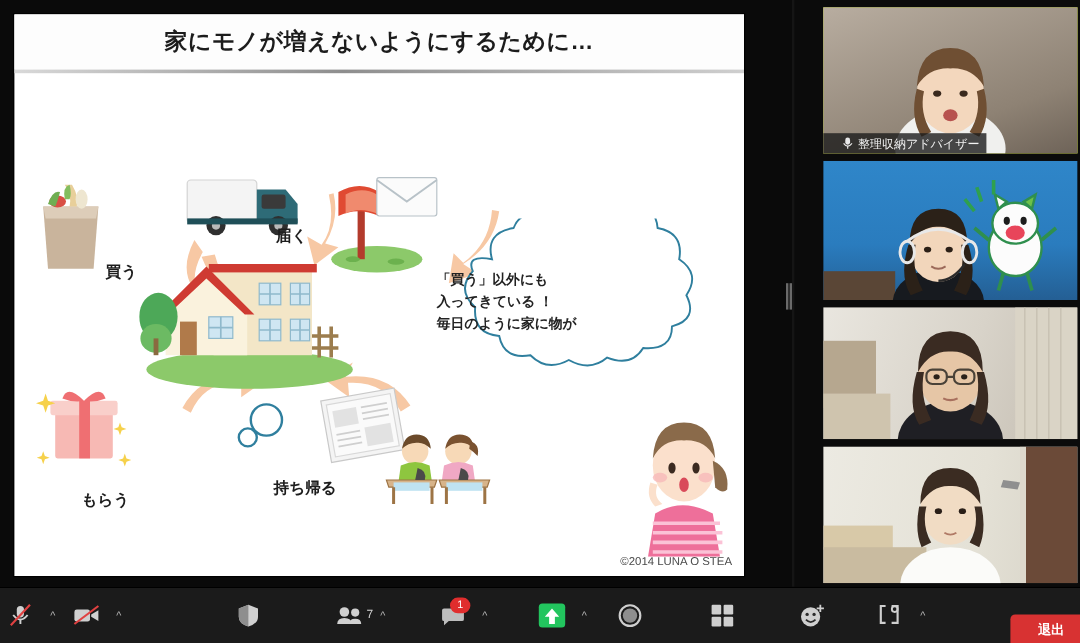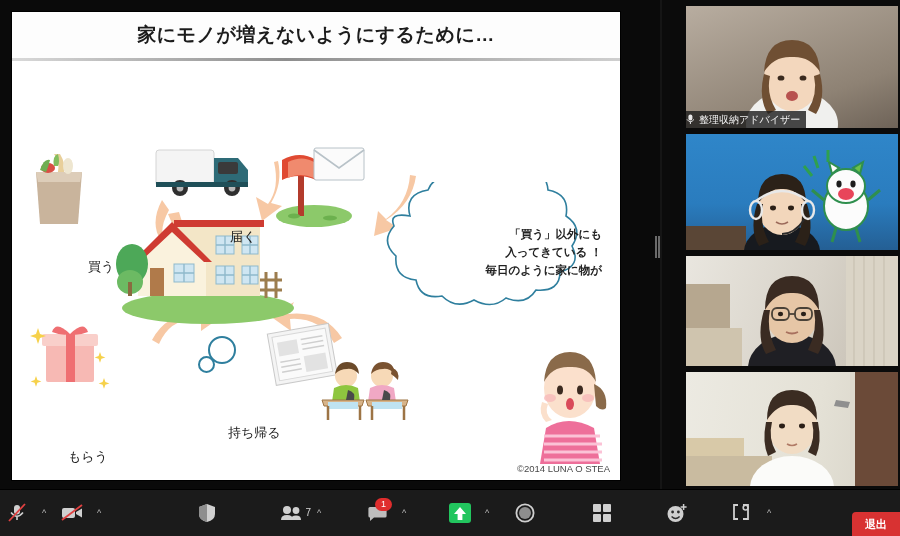--- a/index.html
+++ b/index.html
@@ -20,58 +20,58 @@
   #question-box{position:absolute;left:34px;top:68px;width:540px;height:52px;
      border:2.5px solid #2f8fd4;border-radius:11px;background:#fff;
      display:flex;align-items:center;justify-content:center;}
   #question-text{font-size:20px;font-weight:bold;color:#1667b5;letter-spacing:.5px;}
 
   #diagram{position:absolute;left:0;top:128px;width:608px;height:330px;}
 
   
   .bubble{position:absolute;left:352px;top:42px;width:238px;height:150px;}
   .bubble svg{position:absolute;left:0;top:0;}
-  .bubble-text{position:absolute;left:0;top:44px;width:238px;text-align:right;
+  .bubble-text{position:absolute;left:0;top:44px;width:238px;text-align:left;
      font-size:11.5px;font-weight:bold;color:#222;line-height:1.55;}
   .tail1{position:absolute;left:196px;top:196px;width:24px;height:24px;
      border:2px solid #2f7f9e;border-radius:50%;background:#fff;}
   .tail2{position:absolute;left:186px;top:216px;width:13px;height:13px;
      border:2px solid #2f7f9e;border-radius:50%;background:#fff;}
 
-  .lab{position:absolute;font-size:13px;font-weight:normal;color:#1d1d1d;white-space:nowrap;margin-top:40px;}
+  .lab{position:absolute;font-size:13px;font-weight:bold;color:#1d1d1d;white-space:nowrap;}
 
   .arrow{position:absolute;}
   #copyright{position:absolute;right:10px;bottom:6px;font-size:9.5px;color:#4a4a4a;}
 
   
   #splitter{position:absolute;left:655px;top:236px;width:5px;height:22px;}
   #splitter i{position:absolute;top:0;width:1.5px;height:22px;background:#6a6a6a;display:block;}
 
   
   #video-strip{position:absolute;left:662px;top:0;width:238px;height:490px;background:#0b0b0b;}
   .tile{position:absolute;left:24px;width:212px;overflow:hidden;background:#000;}
   .tile .feed{position:absolute;inset:0;}
-  .tile .namebar{position:absolute;left:0;bottom:0;height:17px;padding:0 6px 0 0;
+  .tile .namebar{position:absolute;left:0;bottom:0;height:17px;padding:0 6px 0 16px;
      background:rgba(28,28,28,.80);display:flex;align-items:center;gap:4px;text-align:right;}
   .tile .namebar span{font-size:10px;color:#f2f2f2;white-space:nowrap;}
   .active-ring{box-shadow:inset 0 0 0 2px #c9d93f;}
 
   
   #toolbar{position:absolute;left:0;bottom:0;width:900px;height:46px;background:#1b1b1b;
      border-top:1px solid #000;}
   .tb{position:absolute;top:0;height:46px;display:flex;align-items:center;gap:4px;}
   .tbitem{display:flex;flex-direction:column;align-items:center;justify-content:center;
      width:34px;height:46px;position:relative;}
   .chev{width:12px;height:46px;display:flex;align-items:center;justify-content:center;
      color:#b9b9b9;font-size:9px;}
   .badge{position:absolute;top:8px;right:2px;min-width:13px;height:13px;border-radius:7px;
      background:#e02d2d;color:#fff;font-size:9px;line-height:13px;text-align:center;padding:0 2px;}
   .pcount{color:#d6d6d6;font-size:10px;position:absolute;right:-2px;top:17px;}
   #leave-btn{position:absolute;right:0;bottom:0;width:48px;height:24px;background:#d83232;
-     border-radius:4px 0 0 0;display:flex;align-items:center;justify-content:center;}
+     border-radius:4px 0 0 0;display:flex;align-items:center;justify-content:center;padding-left:10px;}
   #leave-btn span{color:#fff;font-size:11px;font-weight:bold;}
 </style>
 </head>
 <body>
 
 <div id="app">
 
   <div id="share-region">
     <div id="slide">
 
@@ -232,21 +232,21 @@
             <div>入ってきている ！</div>
             <div>毎日のように家に物が</div>
           </div>
         </div>
         <div class="tail1"></div>
         <div class="tail2"></div>
 
         <div class="lab" style="left:76px;top:78px;">買う</div>
         <div class="lab" style="left:218px;top:48px;">届く</div>
         <div class="lab" style="left:56px;top:268px;text-align:right;">もらう</div>
-        <div class="lab" style="left:216px;top:244px;">持ち帰る</div>
+        <div class="lab" style="left:216px;top:258px;">持ち帰る</div>
       </div>
 
       <div id="copyright">©2014 LUNA O STEA</div>
     </div>
 
     <div id="splitter">
       <i style="left:0"></i>
         <i style="left:3px"></i>
     </div>
   </div>

